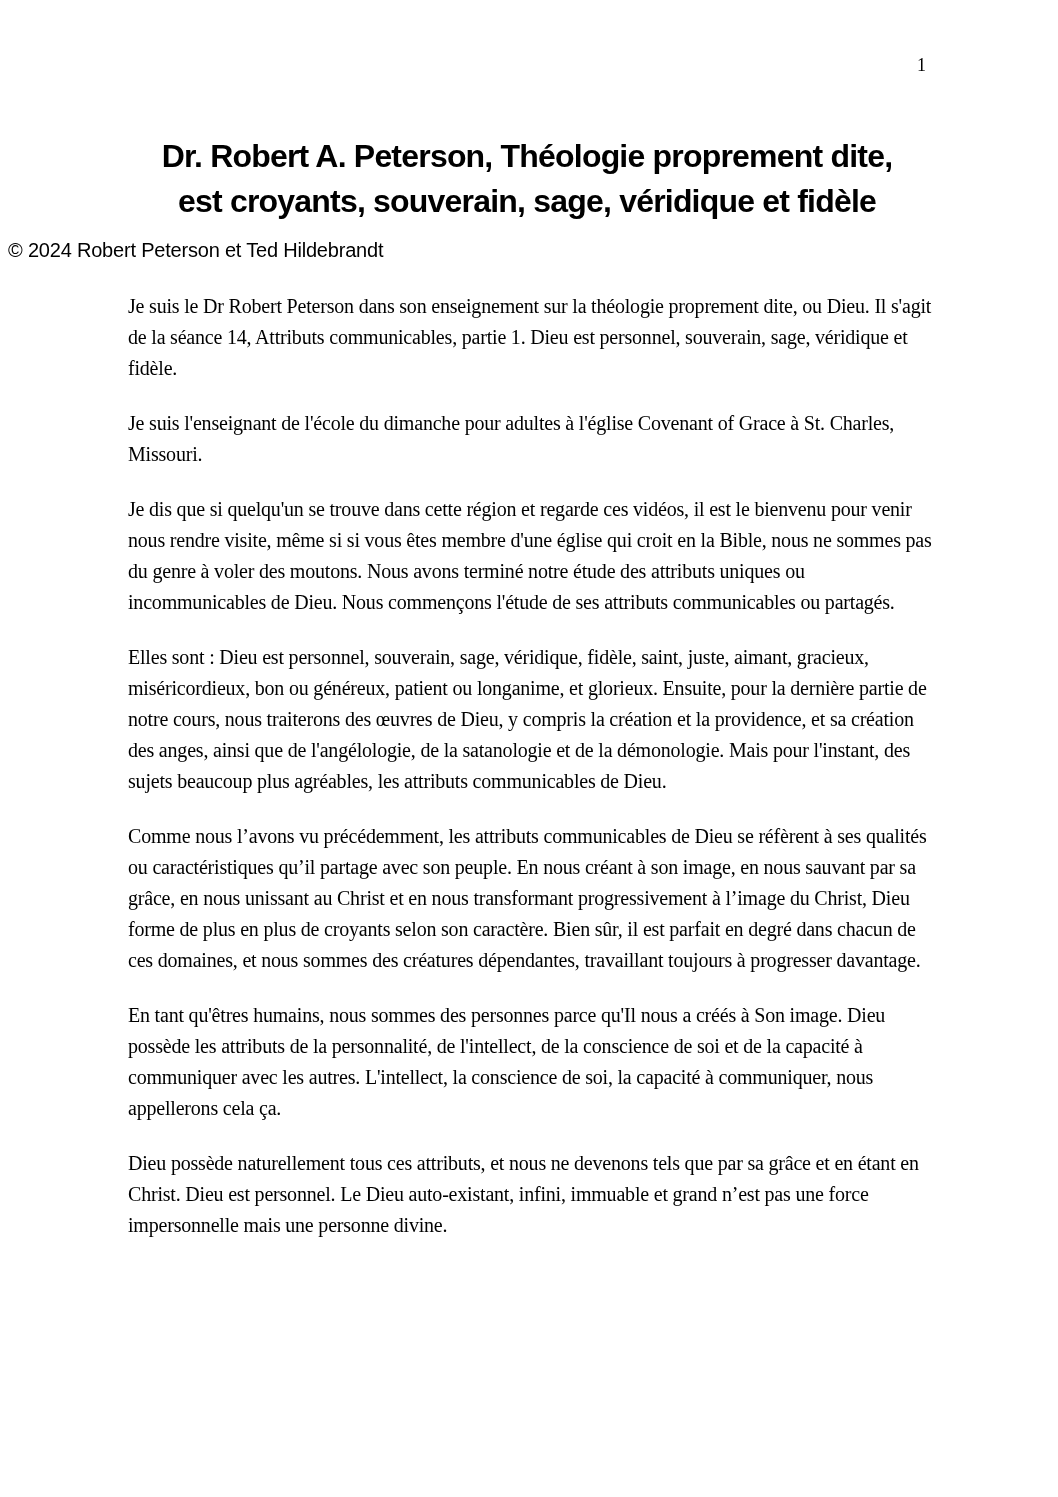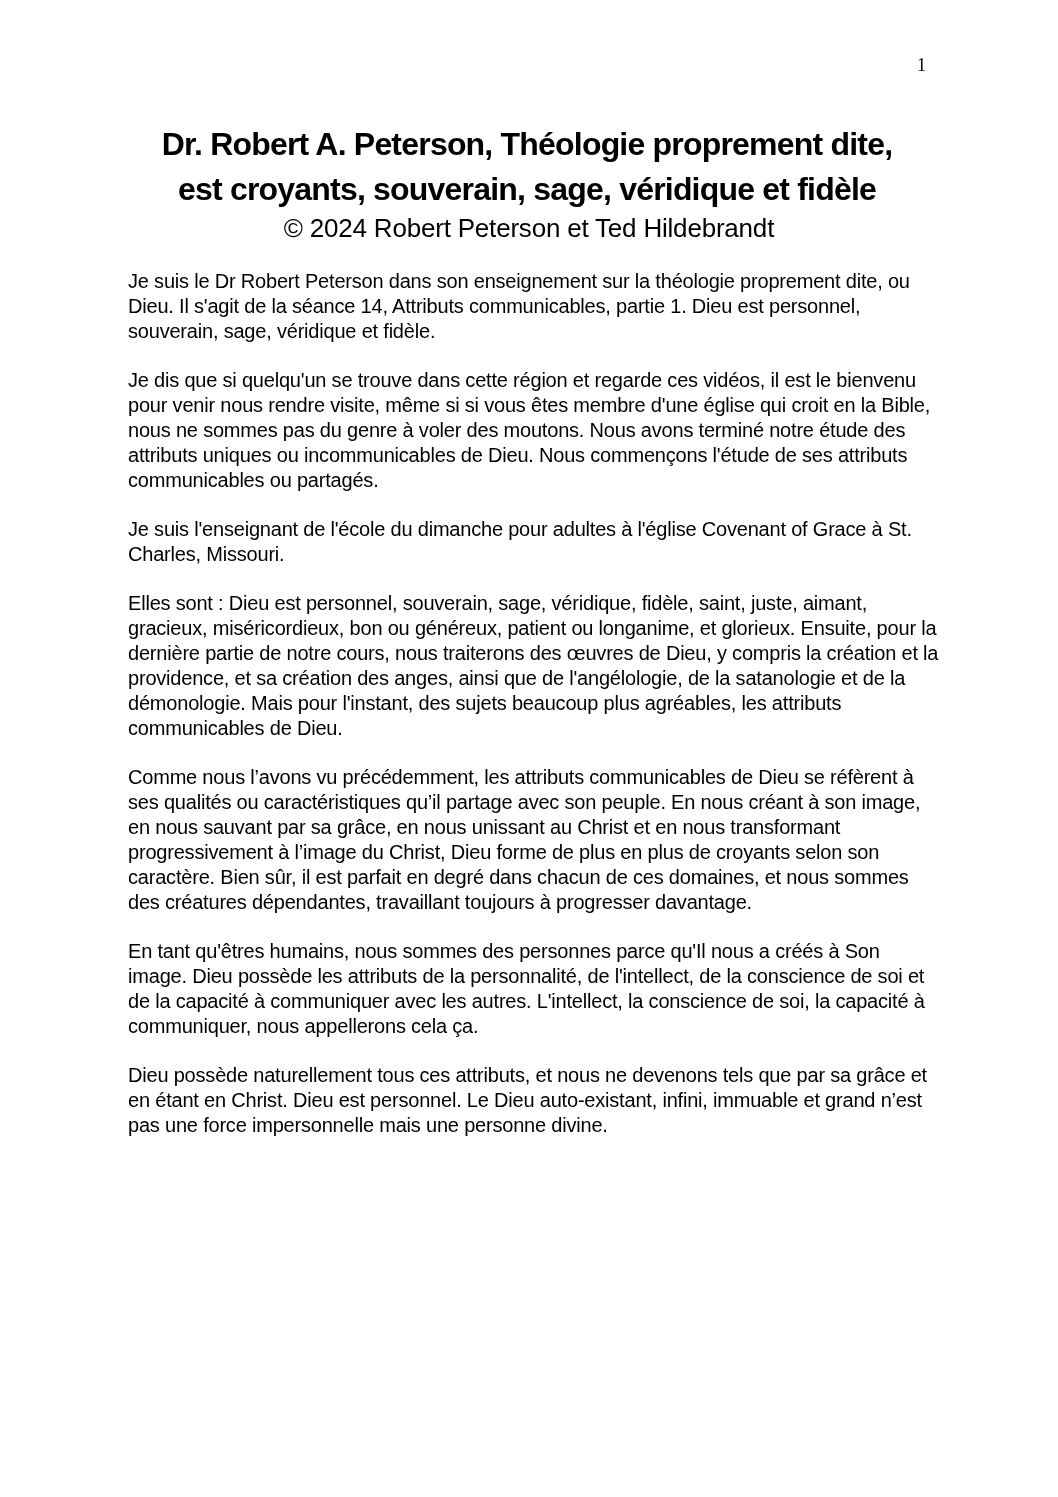--- a/index.html
+++ b/index.html
@@ -19,71 +19,72 @@
   .page-number {
     position: absolute;
     top: 55px;
     left: 917px;
     font-family: "Liberation Serif", serif;
     font-size: 18px;
     line-height: 20px;
     color: #000000;
   }
   .title {
-    margin: 0;
+    margin: 12px;
     padding: 122px 44px 0 40px;
     text-align: center;
     font-size: 32px;
     font-weight: 700;
     line-height: 45px;
     letter-spacing: -0.8px;
     color: #000000;
   }
   .title-line {
     display: block;
     white-space: nowrap;
   }
   .copyright {
     margin-top: 2px;
-    text-align: center;
-    font-size: 26px;
+    font-size: 20px;
     line-height: 28px;
     letter-spacing: -0.2px;
     color: #000000;
+    padding-left: 8px;
   }
   .content {
     margin: 27px 110px 0 128px;
     width: 812px;
   }
   .content p {
     margin: 0 0 24px 0;
     font-size: 20px;
-    line-height: 25px;
+    line-height: 31px;
     letter-spacing: -0.2px;
     text-align: left;
     color: #000000;
+    font-family: Liberation Serif, serif;
   }
 </style>
 </head>
 <body>
 
 <div class="page">
 
   <div class="page-number">1</div>
 
   <h1 class="title">
     <span class="title-line">Dr. Robert A. Peterson, Théologie proprement dite,</span>
     <span class="title-line">est croyants, souverain, sage, véridique et fidèle</span>
   </h1>
 
   <div class="copyright">© 2024 Robert Peterson et Ted Hildebrandt</div>
 
   <div class="content">
     <p>Je suis le Dr Robert Peterson dans son enseignement sur la théologie proprement dite, ou Dieu. Il s'agit de la séance 14, Attributs communicables, partie 1. Dieu est personnel, souverain, sage, véridique et fidèle.</p>
+    <p>Je suis l'enseignant de l'école du dimanche pour adultes à l'église Covenant of Grace à St. Charles, Missouri.</p>
     <p>Je dis que si quelqu'un se trouve dans cette région et regarde ces vidéos, il est le bienvenu pour venir nous rendre visite, même si si vous êtes membre d'une église qui croit en la Bible, nous ne sommes pas du genre à voler des moutons. Nous avons terminé notre étude des attributs uniques ou incommunicables de Dieu. Nous commençons l'étude de ses attributs communicables ou partagés.</p>
-    <p>Je suis l'enseignant de l'école du dimanche pour adultes à l'église Covenant of Grace à St. Charles, Missouri.</p>
     <p>Elles sont : Dieu est personnel, souverain, sage, véridique, fidèle, saint, juste, aimant, gracieux, miséricordieux, bon ou généreux, patient ou longanime, et glorieux. Ensuite, pour la dernière partie de notre cours, nous traiterons des œuvres de Dieu, y compris la création et la providence, et sa création des anges, ainsi que de l'angélologie, de la satanologie et de la démonologie. Mais pour l'instant, des sujets beaucoup plus agréables, les attributs communicables de Dieu.</p>
     <p>Comme nous l’avons vu précédemment, les attributs communicables de Dieu se réfèrent à ses qualités ou caractéristiques qu’il partage avec son peuple. En nous créant à son image, en nous sauvant par sa grâce, en nous unissant au Christ et en nous transformant progressivement à l’image du Christ, Dieu forme de plus en plus de croyants selon son caractère. Bien sûr, il est parfait en degré dans chacun de ces domaines, et nous sommes des créatures dépendantes, travaillant toujours à progresser davantage.</p>
     <p>En tant qu'êtres humains, nous sommes des personnes parce qu'Il nous a créés à Son image. Dieu possède les attributs de la personnalité, de l'intellect, de la conscience de soi et de la capacité à communiquer avec les autres. L'intellect, la conscience de soi, la capacité à communiquer, nous appellerons cela ça.</p>
     <p>Dieu possède naturellement tous ces attributs, et nous ne devenons tels que par sa grâce et en étant en Christ. Dieu est personnel. Le Dieu auto-existant, infini, immuable et grand n’est pas une force impersonnelle mais une personne divine.</p>
   </div>
 
 </div>
 
 </body></html>

